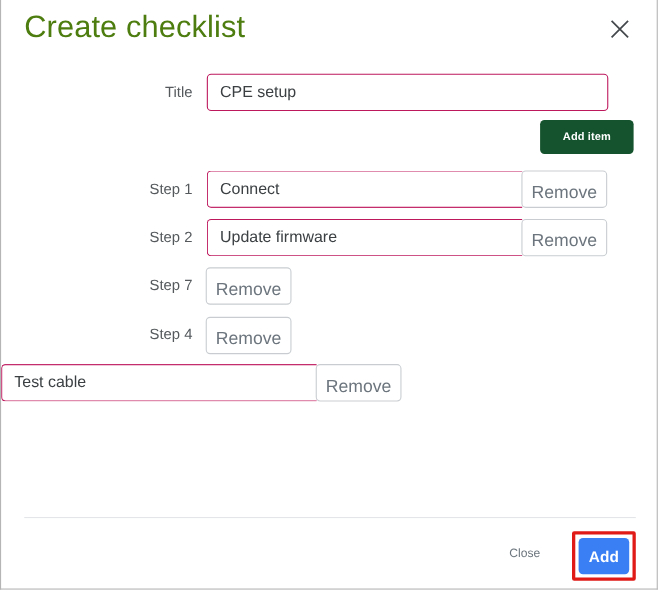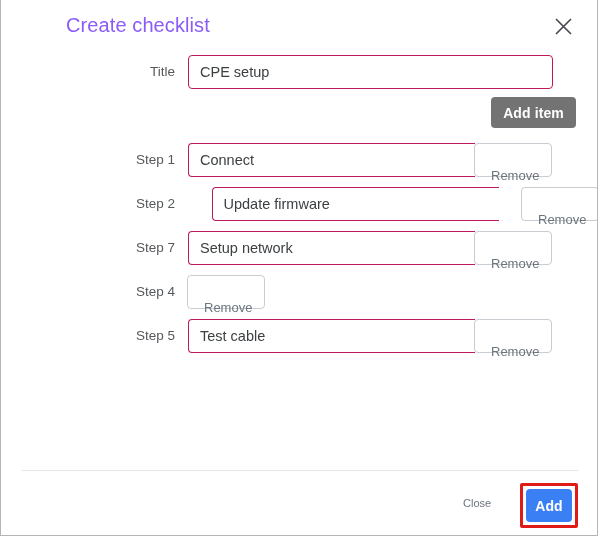--- a/index.html
+++ b/index.html
@@ -33,27 +33,26 @@
     position: absolute;
     left: 0;
     top: 0;
     width: 598px;
     height: 52px;
   }
   .dialog-title {
     position: absolute;
     left: 21px;
     top: 11px;
-    font-size: 20px;
+    font-size: 28px;
     line-height: 28px;
-    color: #8b5cf6;
+    color: #4d7c0f;
     font-weight: 400;
     letter-spacing: 0.1px;
     white-space: nowrap;
-    margin-left: 44px;
   }
   .close-icon-btn {
     position: absolute;
     left: 548px;
     top: 12px;
     width: 28px;
     height: 28px;
     display: flex;
     align-items: center;
     justify-content: center;
@@ -61,21 +60,21 @@
     background: transparent;
     border: none;
     padding: 0;
   }
   .close-icon-btn svg { display: block; }
 
   
   .dialog-body {
     position: absolute;
     left: 0;
-    top: 36px;
+    top: 48px;
     width: 558px;
     height: 418px;
   }
 
   .form-row {
     position: absolute;
     left: 0;
     width: 598px;
     height: 36px;
     display: flex;
@@ -113,48 +112,48 @@
   }
 
   .remove-button {
     box-sizing: border-box;
     height: 34px;
     width: 78px;
     border: 1px solid #c9cdd1;
     border-radius: 4px;
     background: #ffffff;
     font-family: "Liberation Sans", sans-serif;
-    font-size: 13px;
+    font-size: 16px;
     color: #6c757d;
     cursor: pointer;
-    padding: 16px;
+    padding: 4px;
     line-height: 32px;
     text-align: center;
     margin-left: -1px;
   }
 
   .add-item-row {
     position: absolute;
     left: 0;
     top: 61px;
     width: 598px;
     height: 32px;
   }
   .add-item-button {
     position: absolute;
     left: 490px;
     top: 0;
     width: 85px;
     height: 31px;
-    background: #737373;
+    background: #14532d;
     border: none;
     border-radius: 4px;
     color: #ffffff;
     font-family: "Liberation Sans", sans-serif;
-    font-size: 14px;
+    font-size: 10px;
     font-weight: bold;
     cursor: pointer;
     padding: 0;
     letter-spacing: 0.1px;
   }
 
   
   .dialog-footer {
     position: absolute;
     left: 0;
@@ -238,39 +237,37 @@
     <div class="add-item-row">
       <button class="add-item-button">Add item</button>
     </div>
 
     <div class="form-row" style="top:106px;align-items:center;">
       <div class="row-label">Step 1</div>
       <input class="text-input step-input" type="text" value="Connect" style="">
       <button class="remove-button">Remove</button>
     </div>
 
-    <div class="form-row" style="top:150px;justify-content:space-between;">
+    <div class="form-row" style="top:150px;">
       <div class="row-label">Step 2</div>
       <input class="text-input step-input" type="text" value="Update firmware" style="">
       <button class="remove-button">Remove</button>
     </div>
 
     <div class="form-row" style="top:194px;">
       <div class="row-label">Step 7</div>
-      <input class="text-input step-input" type="text" value="Setup network" style="">
-      <button class="remove-button">Remove</button>
-    </div>
-
-    <div class="form-row" style="top:238px;">
+      <button class="remove-button">Remove</button>
+    </div>
+
+    <div class="form-row" style="top:238px;align-items:flex-end;">
       <div class="row-label">Step 4</div>
       <button class="remove-button">Remove</button>
     </div>
 
     <div class="form-row" style="top:282px;">
-      <div class="row-label">Step 5</div>
       <input class="text-input step-input" type="text" value="Test cable" style="">
       <button class="remove-button">Remove</button>
     </div>
 
   </div>
 
   <div class="dialog-footer">
     <div class="footer-divider"></div>
     <button class="close-text-button">Close</button>
   </div>

